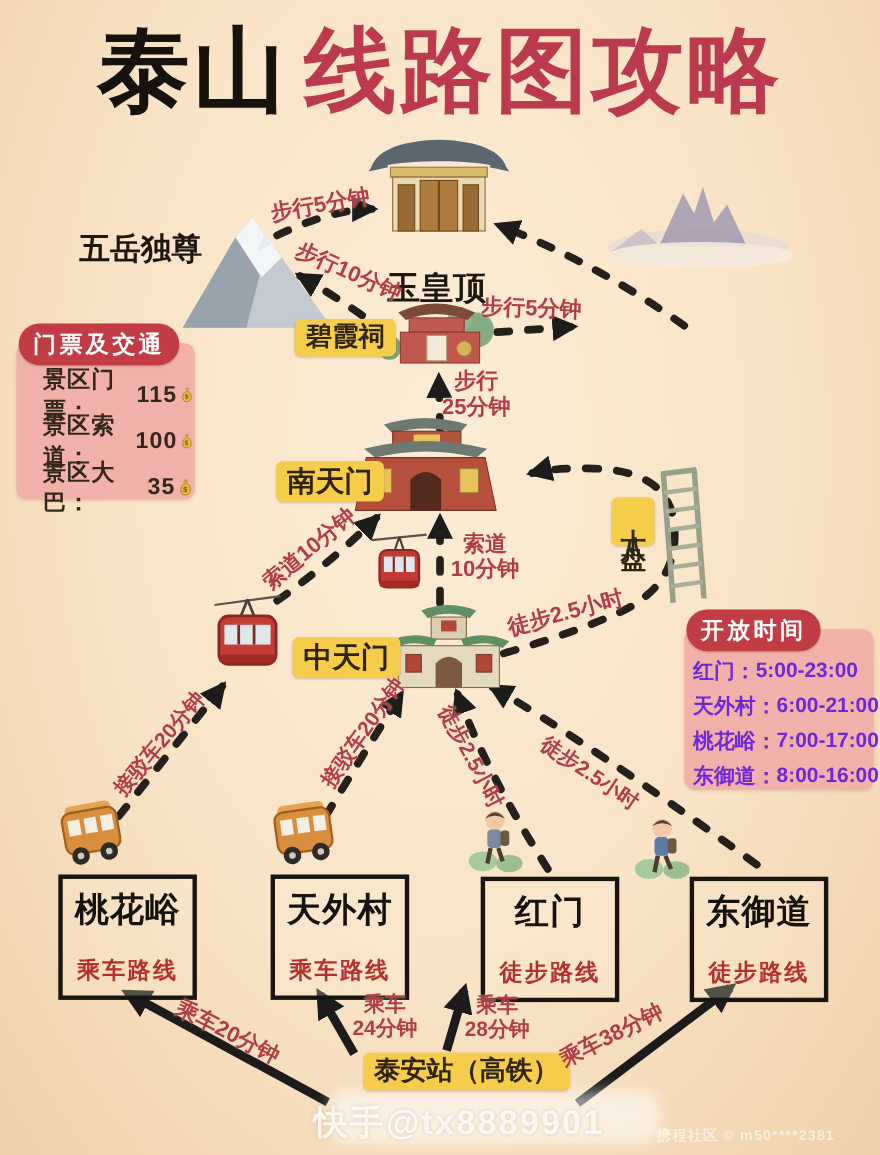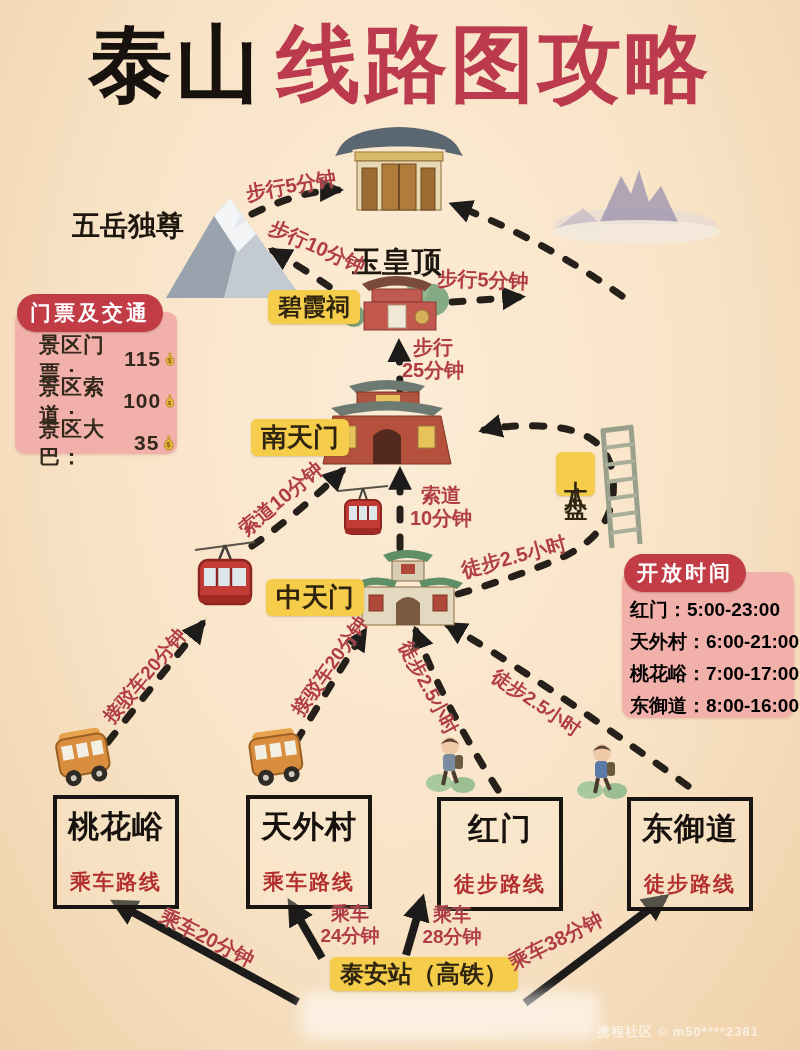--- a/index.html
+++ b/index.html
@@ -24,21 +24,21 @@
   .rl{position:absolute;color:#b03c46;font-weight:800;white-space:nowrap;z-index:6;
       transform:translate(-50%,-50%) rotate(var(--r,0deg));text-shadow:0 0 2px rgba(250,230,200,.6);}
   .rl .ln{text-align:center;line-height:1.15;}
   
   .panel{position:absolute;background:#f2b0aa;border-radius:10px;z-index:4;box-shadow:0 1px 3px rgba(150,80,60,.2);}
   .panel-hd{position:absolute;top:-18px;left:2px;background:#c23c45;color:#fff;border-radius:20px;
     padding:5px 13px;font-size:21px;font-weight:800;letter-spacing:3px;white-space:nowrap;
     box-shadow:0 1px 2px rgba(0,0,0,.2);}
   .trow{display:flex;align-items:center;font-size:21px;font-weight:700;color:#33281c;
     padding-left:24px;height:42px;letter-spacing:1px;}
-  .hrow{display:flex;align-items:center;font-size:19px;font-weight:700;color:#000000;
+  .hrow{display:flex;align-items:center;font-size:19px;font-weight:700;color:#6d28d9;
     padding-left:8px;height:32px;letter-spacing:0px;white-space:nowrap;}
   .money{width:18px;height:20px;margin-left:2px;}
   
   .stbox{position:absolute;width:118px;border:4px solid #181512;text-align:center;
     padding:7px 0 9px;background:rgba(252,238,216,.25);z-index:5;}
   .st-name{font-size:31px;font-weight:900;color:#17120e;letter-spacing:1px;}
   .st-type{font-size:21px;font-weight:800;color:#b3302f;margin-top:20px;letter-spacing:2px;}
   
   svg.arrows{position:absolute;left:0;top:0;z-index:1;}
   .dashed{fill:none;stroke:#26201a;stroke-width:7;stroke-linecap:round;stroke-dasharray:11 17;}
@@ -326,15 +326,16 @@
   </div>
   <div class="stbox" style="left:437px;top:797px">
     <div class="st-name">红门</div>
     <div class="st-type">徒步路线</div>
   </div>
   <div class="stbox" style="left:627px;top:797px">
     <div class="st-name">东御道</div>
     <div class="st-type">徒步路线</div>
   </div>
 
+  <div class="wm-kuaishou">快手@tx8889901</div>
   <div class="wm-ctrip">携程社区 © m50****2381</div>
 
 </div>
 
 </body></html>

